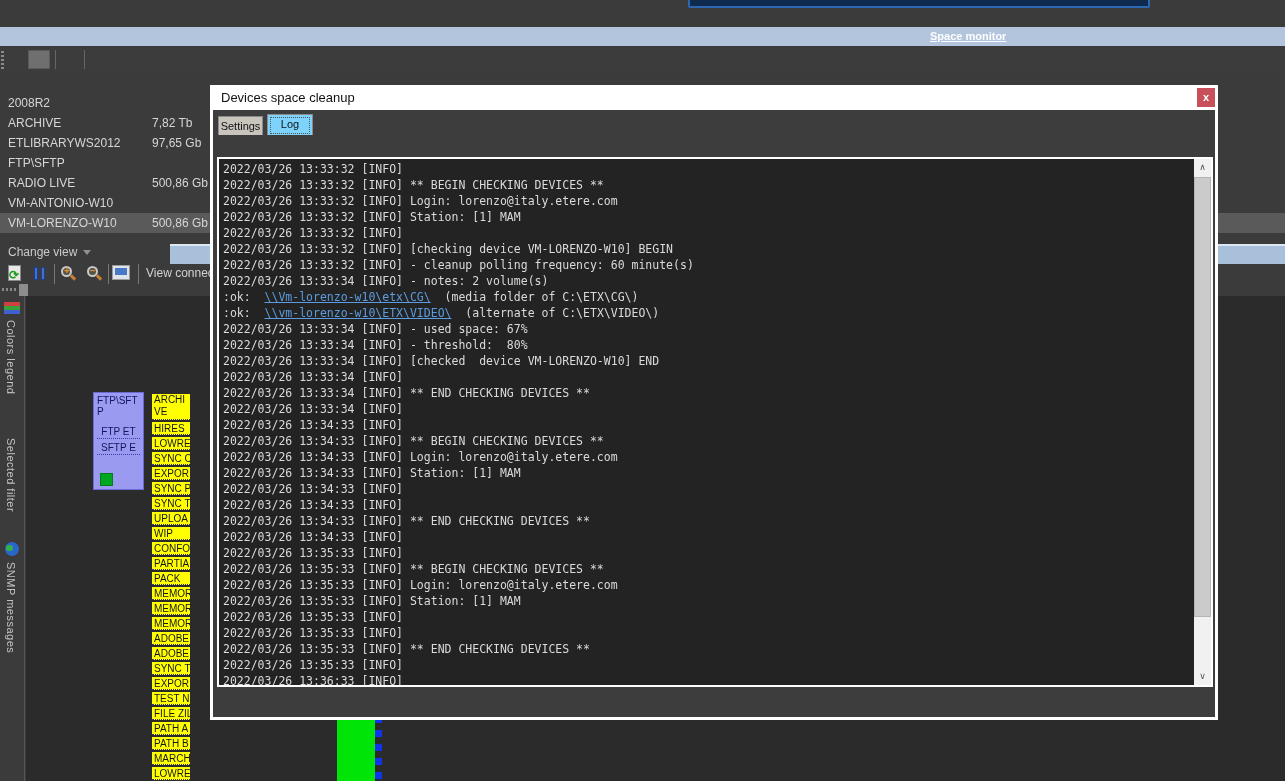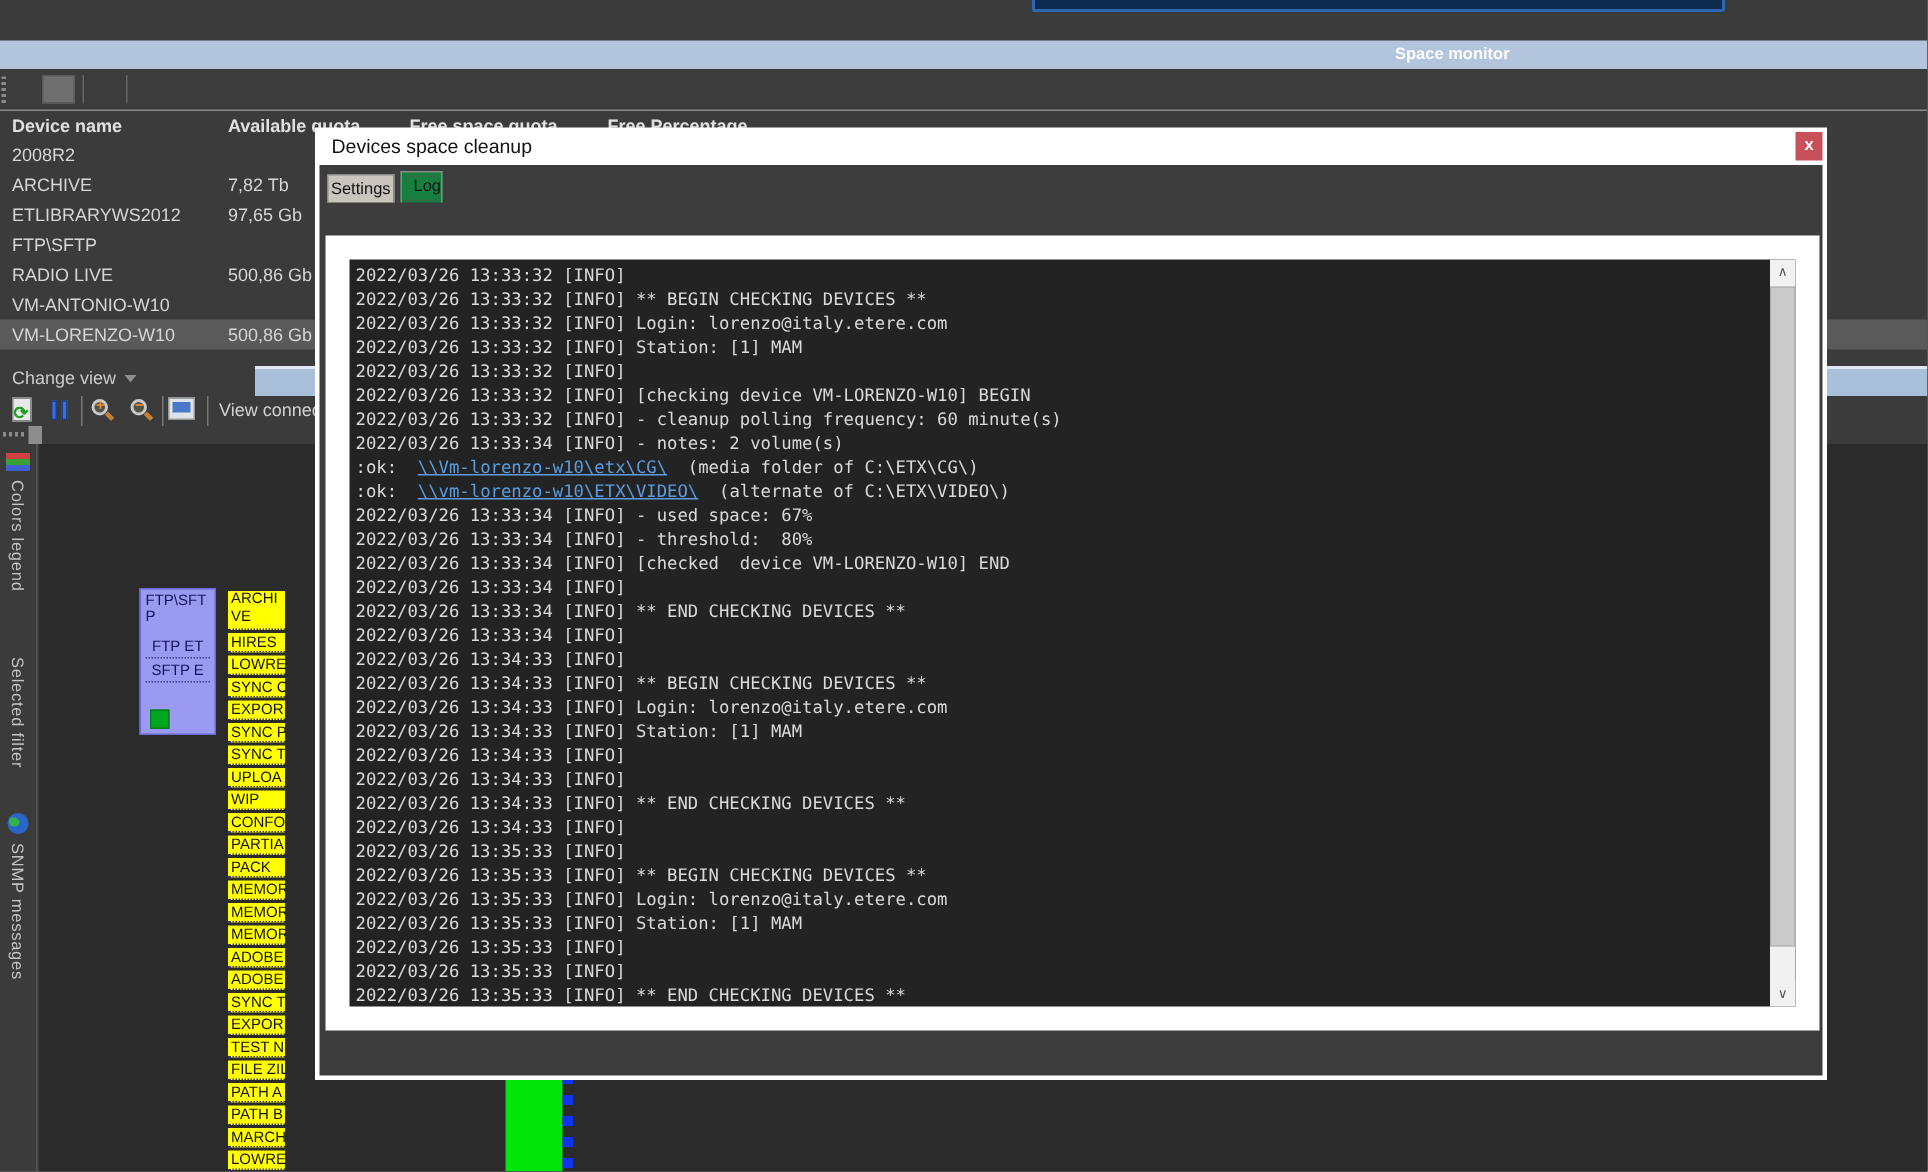--- a/index.html
+++ b/index.html
@@ -15,21 +15,21 @@
   .menu-item { position:absolute; top:0; height:24px; line-height:24px; font-size:12px; color:#e4e4e4; padding:0 6px; cursor:default; }
   .help-icon { position:absolute; top:5px; width:14px; height:14px; border-radius:50%;
     background:#3b76d6; color:#fff; font-size:10px; font-weight:bold; text-align:center; line-height:14px; }
 
   
   .topbar-blue { left:688px; top:-6px; width:462px; height:14px; background:#0e2a4e;
     border:2px solid #2e67b1; border-radius:2px; z-index:4; }
 
   
   .sm-band { left:0; top:27px; width:1285px; height:19px; background:#b2c5dd; z-index:2; }
-  .sm-title { position:absolute; left:930px; top:3px; font-size:11px; font-weight:bold; color:#fdfdfd; }
+  .sm-title { position:absolute; left:930px; top:3px; font-size:11px; font-weight:bold; color:#fdfdfd;text-decoration:underline; }
 
   
   .toolbar1 { left:0; top:48px; width:1285px; height:24px; background:#3c3c3c; }
   .grip-v { position:absolute; left:1px; top:3px; width:3px; height:18px;
     background:repeating-linear-gradient(180deg,#8a8a8a 0 2px,transparent 2px 4px); }
   .tb1-btn { position:absolute; left:28px; top:2px; width:22px; height:19px; background:#6f6f6f; border:1px solid #5a5a5a; }
   .tb1-sep { position:absolute; top:2px; width:1px; height:19px; background:#666; }
 
   
   .tbl-header { left:0; top:73px; width:1285px; height:20px; border-top:1px solid #8a8a8a; font-weight:bold; font-size:12px; color:#e0e0e0; }
@@ -99,24 +99,24 @@
   .dialog { left:210px; top:110px; width:1008px; height:610px; background:#3d3d3d;
     border:3px solid #ffffff; border-top:none; z-index:10;text-decoration:underline; }
   .dlg-title { position:absolute; left:-3px; top:-25px; width:1008px; height:25px; background:#ffffff; }
   .dlg-title-text { position:absolute; left:11px; top:5px; font-size:13px; color:#111; }
   .close-btn { position:absolute; right:3px; top:3px; width:18px; height:19px; background:#c8505a;
     color:#fff; font-size:11px; font-weight:bold; text-align:center; line-height:19px; cursor:default; }
   .tabs { position:absolute; left:5px; top:4px; height:22px; }
   .tab { position:absolute; top:2px; height:19px; background:#c9c5bd; color:#111; font-size:11px;
     text-align:center; line-height:18px; border:1px solid #8a8a8a; border-bottom:none; }
   .tab.settings { left:0; width:45px; }
-  .tab.log { left:49px; width:28px; top:0; height:21px; background:#15803d;text-align:right; }
+  .tab.log { left:49px; width:46px; top:0; height:21px; background:#7dd3fc; }
   .tab.log::after { content:""; position:absolute; left:2px; top:2px; right:2px; bottom:1px; border:1px dotted #555; }
 
-  .log-frame { position:absolute; left:4px; top:47px; width:996px; height:530px; background:#ffffff; padding:16px; }
+  .log-frame { position:absolute; left:4px; top:47px; width:996px; height:530px; background:#ffffff; padding:2px; }
   .log-area { position:relative; width:100%; height:100%; background:#232323; overflow:hidden; }
   .log-lines { position:absolute; left:4px; top:2px; right:18px; font-family:"DejaVu Sans Mono", monospace;
     font-size:11.5px; line-height:16px; color:#dadada; white-space:pre; }
   .log-link { color:#5b9de0; text-decoration:underline; }
   .scrollbar { position:absolute; right:0; top:0; width:17px; height:100%; background:#f1f1f1; }
   .sb-btn { position:absolute; left:0; width:17px; height:17px; background:#f1f1f1; color:#555;
     font-size:9px; text-align:center; line-height:17px; }
   .sb-up { top:0; } .sb-down { bottom:0; }
   .sb-thumb { position:absolute; left:0; top:18px; width:17px; height:440px; background:#cbcbcb; border:1px solid #b5b5b5; }
 
@@ -138,26 +138,20 @@
     <span class="sm-title">Space monitor</span>
   </div>
 
   <div class="abs toolbar1">
     <span class="grip-v"></span>
     <span class="tb1-btn"></span>
     <span class="tb1-sep" style="left:55px"></span>
     <span class="tb1-sep" style="left:84px"></span>
   </div>
 
-  <div class="abs tbl-header">
-    <span class="col-name">Device name</span>
-    <span class="col-quota">Available quota</span>
-    <span class="col-free">Free space quota</span>
-    <span class="col-pct">Free Percentage</span>
-  </div>
   <div class="abs" id="tableRows">
       <div class="tbl-row" style="top: 0px;">
         <span class="cell-name col-name">2008R2</span>
         <span class="cell-quota col-quota"></span>
         <span class="cell-free col-free"></span>
         <span class="cell-pct col-pct">0%</span>
       </div>
       <div class="tbl-row" style="top: 20px;">
         <span class="cell-name col-name">ARCHIVE</span>
         <span class="cell-quota col-quota">7,82 Tb</span>

